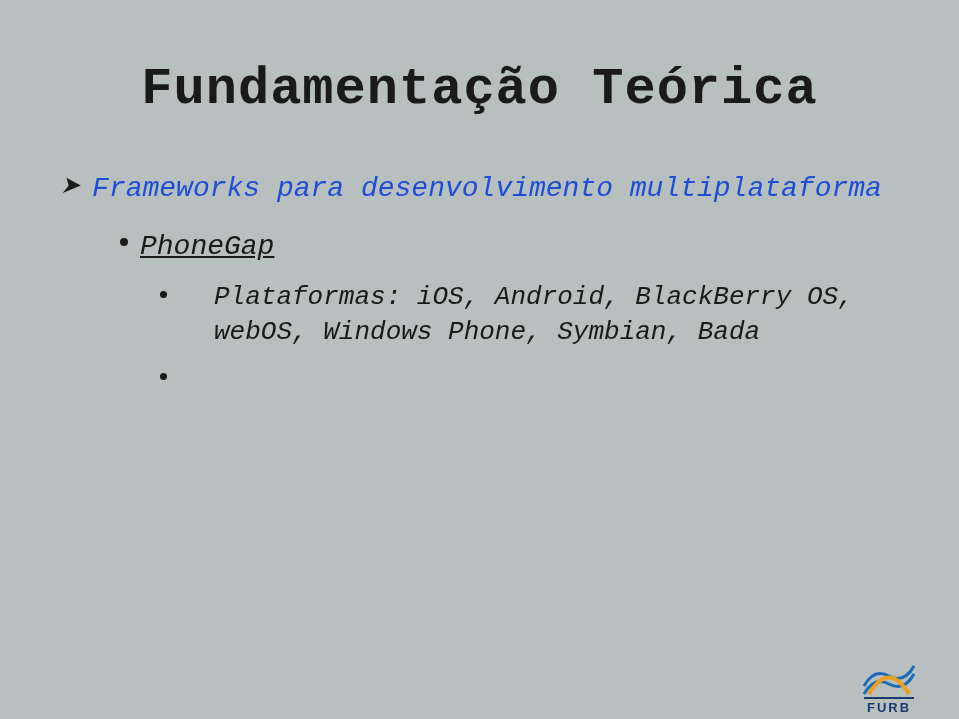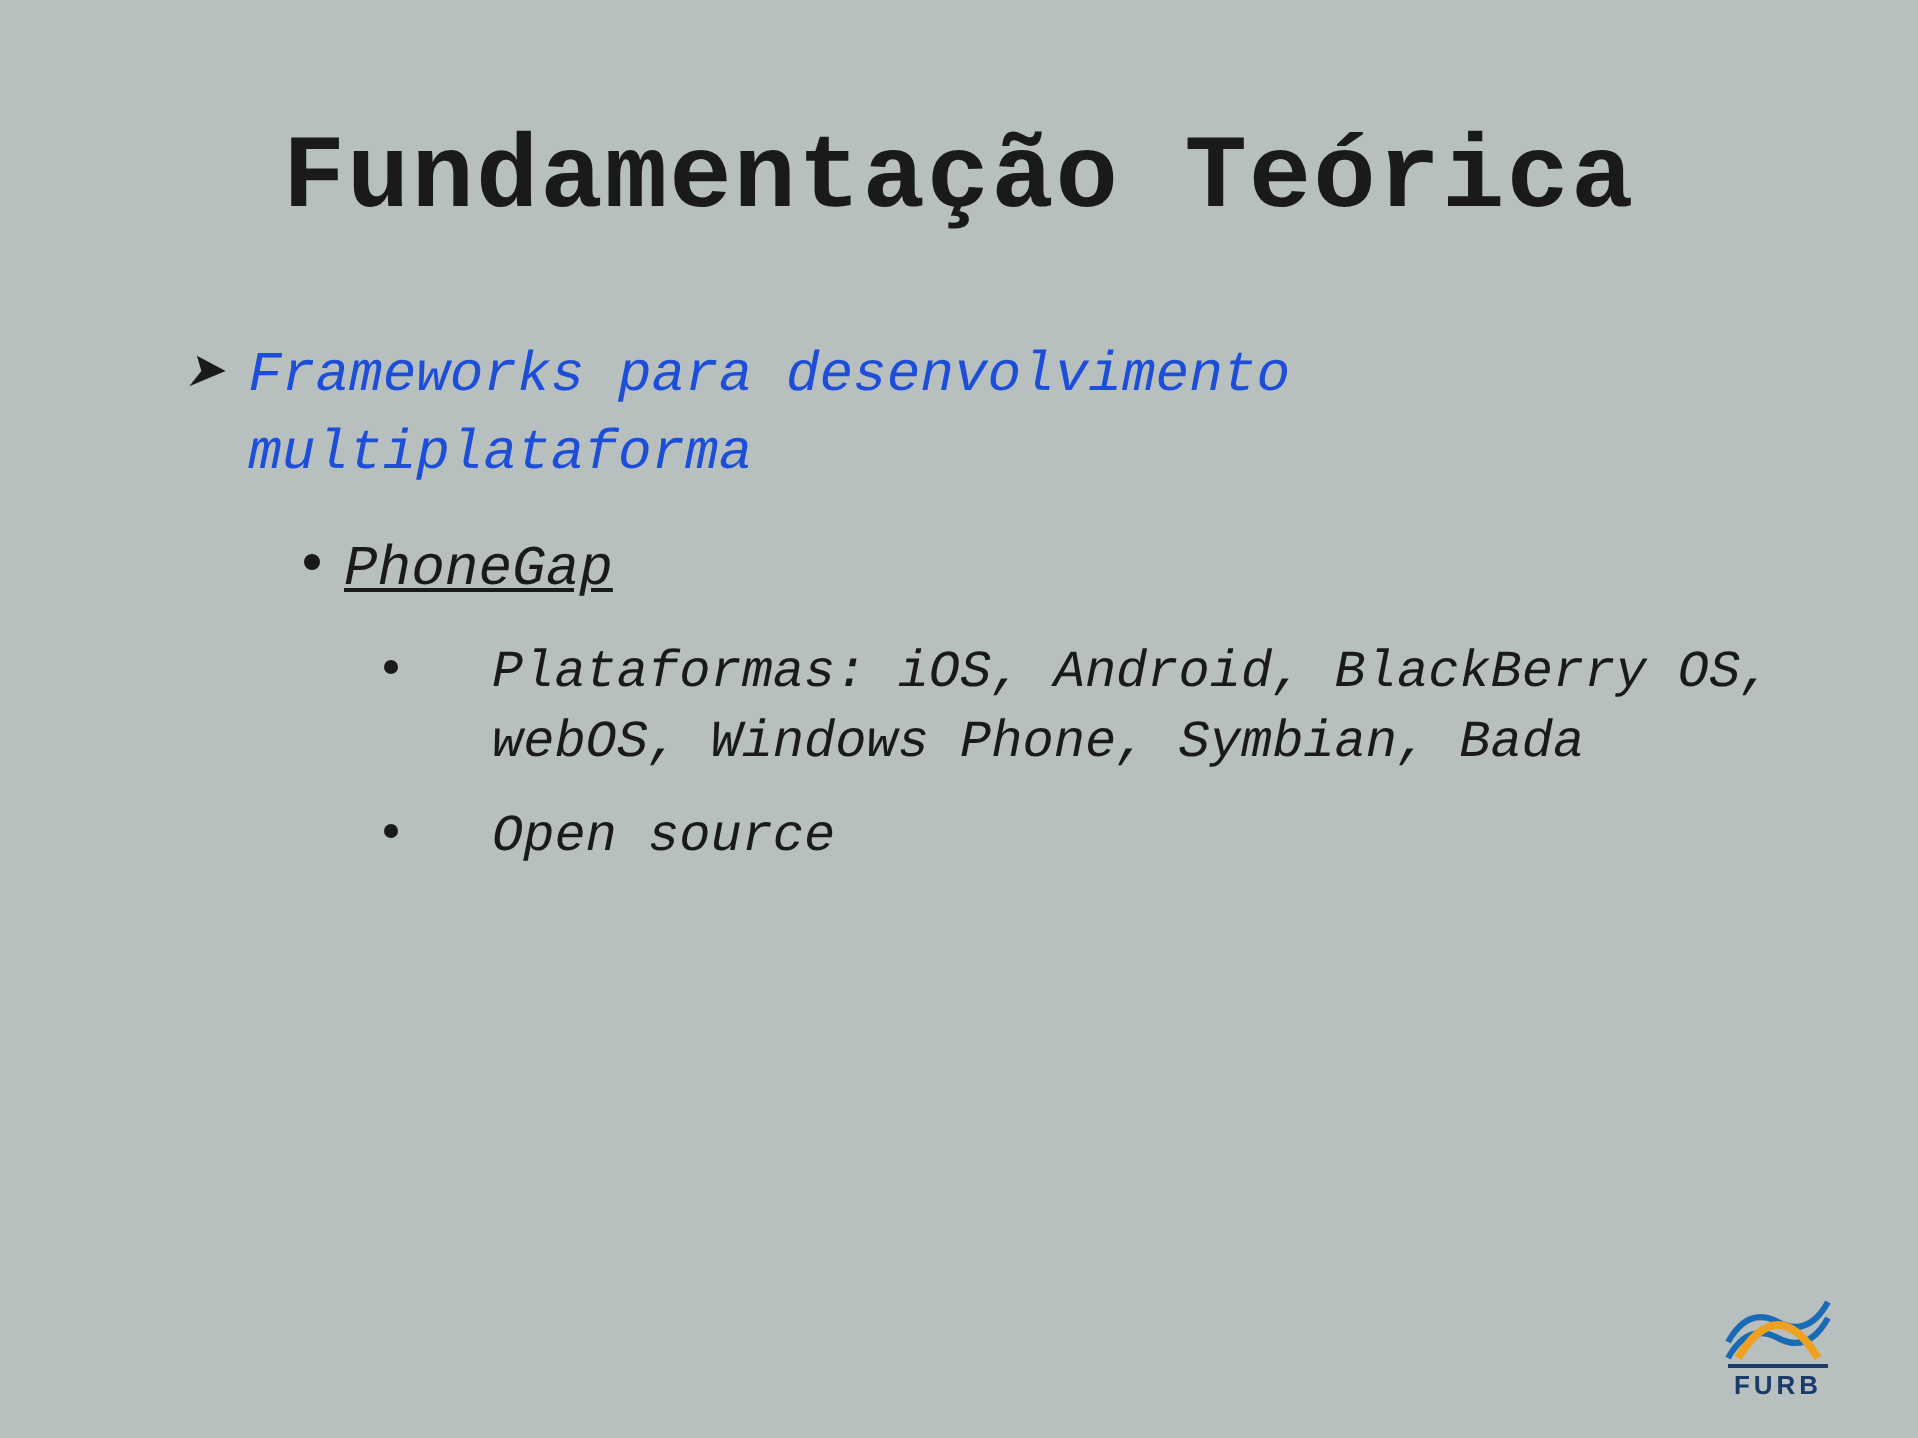--- a/index.html
+++ b/index.html
@@ -15,21 +15,21 @@
       font-family: 'Courier New', Courier, monospace;
       overflow: hidden;
       position: relative;
     }
 
     .slide {
       width: 959px;
       height: 719px;
       background-color: #b8bfbf;
       position: relative;
-      padding: 40px 72px;
+      padding: 40px 40px;
     }
 
     .title {
       text-align: center;
       font-size: 52px;
       font-weight: bold;
       color: #1a1a1a;
       margin-bottom: 50px;
       margin-top: 20px;
       font-family: 'Courier New', Courier, monospace;
@@ -121,21 +121,21 @@
     .bullet-level3-text {
       font-size: 26px;
       color: #1a1a1a;
       font-style: italic;
       line-height: 1.35;
     }
 
     
     .logo {
       position: absolute;
-      bottom: 19px;
+      bottom: 4px;
       right: 30px;
       width: 80px;
       height: 60px;
       display: flex;
       flex-direction: column;
       align-items: center;
       justify-content: flex-end;
     }
 
     .logo-graphic {
@@ -177,21 +177,20 @@
       <div class="sub-sub-section">
 
         <div class="bullet-level3">
           <span class="bullet-level3-marker"></span>
           <span class="bullet-level3-text">Plataformas: iOS, Android, BlackBerry OS, webOS, Windows Phone, Symbian, Bada</span>
         </div>
 
 
         <div class="bullet-level3">
           <span class="bullet-level3-marker"></span>
-          <span class="bullet-level3-text">Open source</span>
         </div>
 
       </div>
     </div>
 
   </div>
 
   <div class="logo">
     <div class="logo-graphic">
       <svg width="60" height="44" viewBox="0 0 60 44" xmlns="http://www.w3.org/2000/svg">

